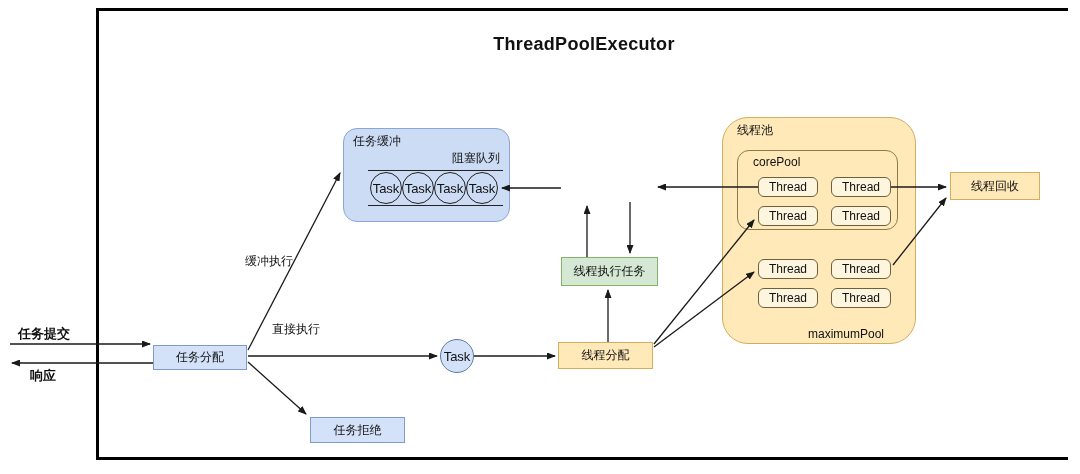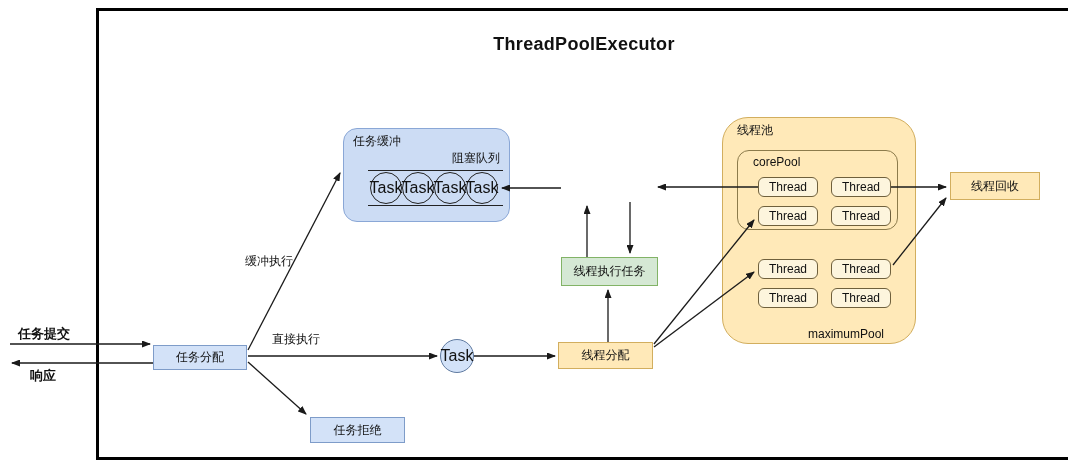--- a/index.html
+++ b/index.html
@@ -48,21 +48,21 @@
   }
   .lbl{position:absolute; font-size:12px; z-index:11; white-space:nowrap;}
   .bold{font-weight:bold; font-size:13px;}
   .thread{
     position:absolute; width:60px; height:20px; border-radius:6px;
     background:var(--thread-fill); border:1px solid var(--thread-border);
     display:flex; align-items:center; justify-content:center; font-size:12px; z-index:10; box-sizing:border-box;
   }
   .circle{
     position:absolute; border-radius:50%; display:flex; align-items:center; justify-content:center;
-    font-size:16px; box-sizing:border-box; z-index:10;
+    font-size:13px; box-sizing:border-box; z-index:10;
   }
   .task-main{left:440px; top:339px; width:34px; height:34px; background:var(--blue-fill); border:1px solid #5f7aa0;}
   .task-q{top:172px; width:32px; height:32px; background:var(--buffer-fill); border:1.5px solid #222; z-index:12;}
   .qline{position:absolute; left:368px; width:135px; height:0; border-top:1.5px solid #222; z-index:11;}
 </style>
 </head>
 <body>
 
 <div class="stage">
 
@@ -91,21 +91,21 @@
       <path d="M893 265 L946 198" marker-end="url(#ah)"></path>
       <path d="M654 344 L754 220" marker-end="url(#ah)"></path>
       <path d="M654 347 L754 272" marker-end="url(#ah)"></path>
     </g>
   </svg>
 
   <div class="lbl bold" style="left:18px; top:325px;">任务提交</div>
   <div class="lbl bold" style="left:30px; top:367px;">响应</div>
 
   <div class="lbl" style="left:245px; top:253px;">缓冲执行</div>
-  <div class="lbl" style="left:272px; top:331px;">直接执行</div>
+  <div class="lbl" style="left:272px; top:321px;">直接执行</div>
 
   <div class="node blue" style="left:153px; top:345px; width:94px; height:25px;">任务分配</div>
   <div class="node blue" style="left:310px; top:417px; width:95px; height:26px;">任务拒绝</div>
 
   <div class="node green" style="left:561px; top:257px; width:97px; height:29px;">线程执行任务</div>
 
   <div class="node yellow" style="left:950px; top:172px; width:90px; height:28px;">线程回收</div>
   <div class="node yellow" style="left:558px; top:342px; width:95px; height:27px;">线程分配</div>
 
   <div class="circle task-main">Task</div>

